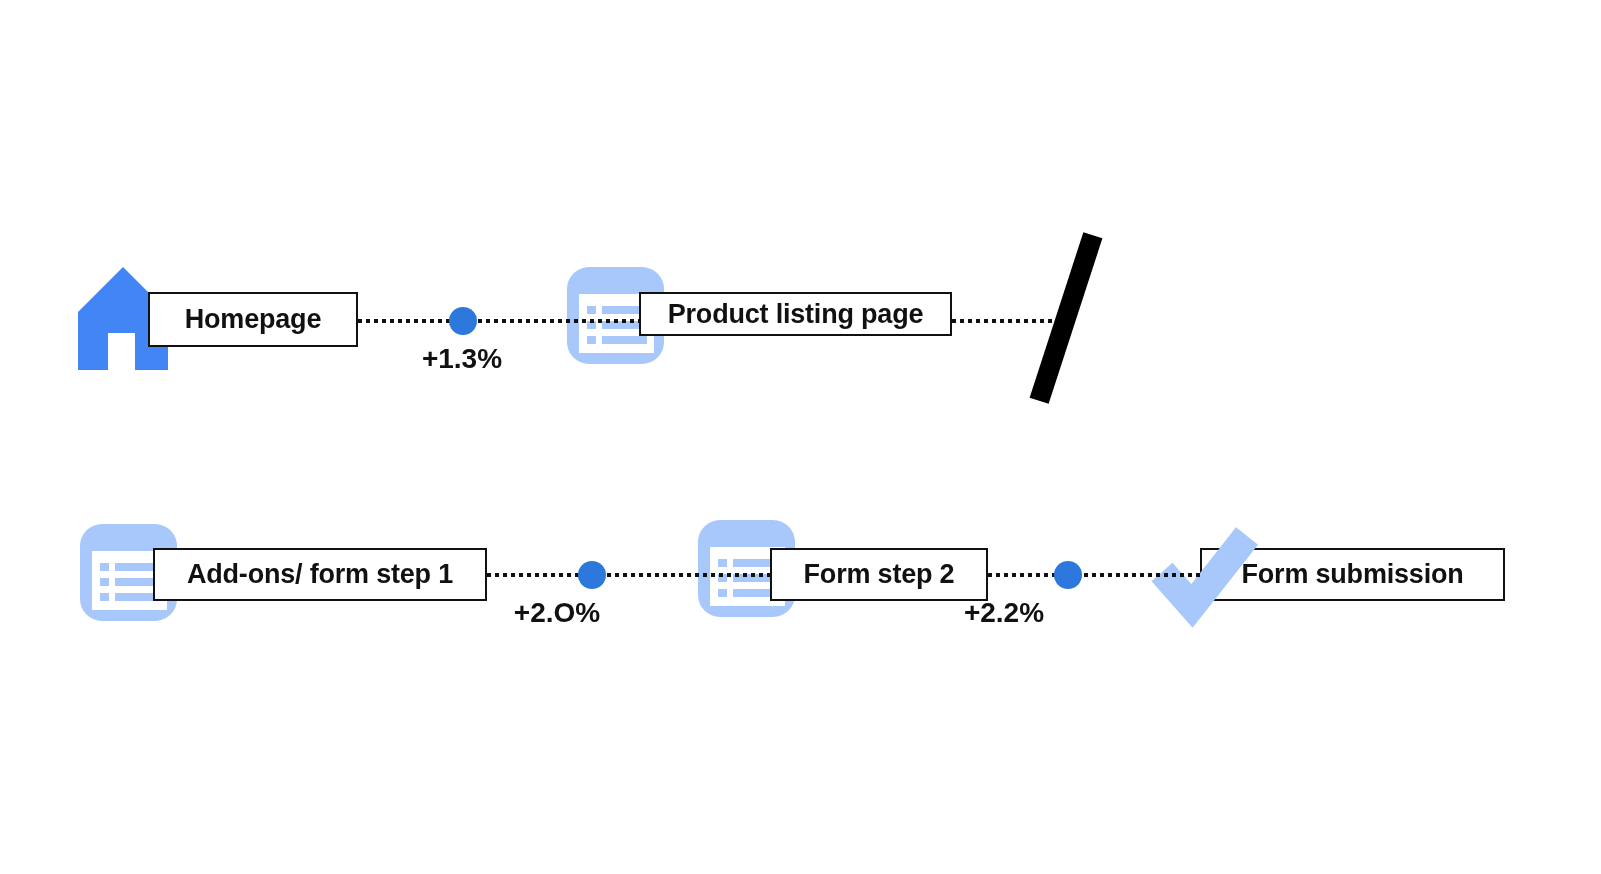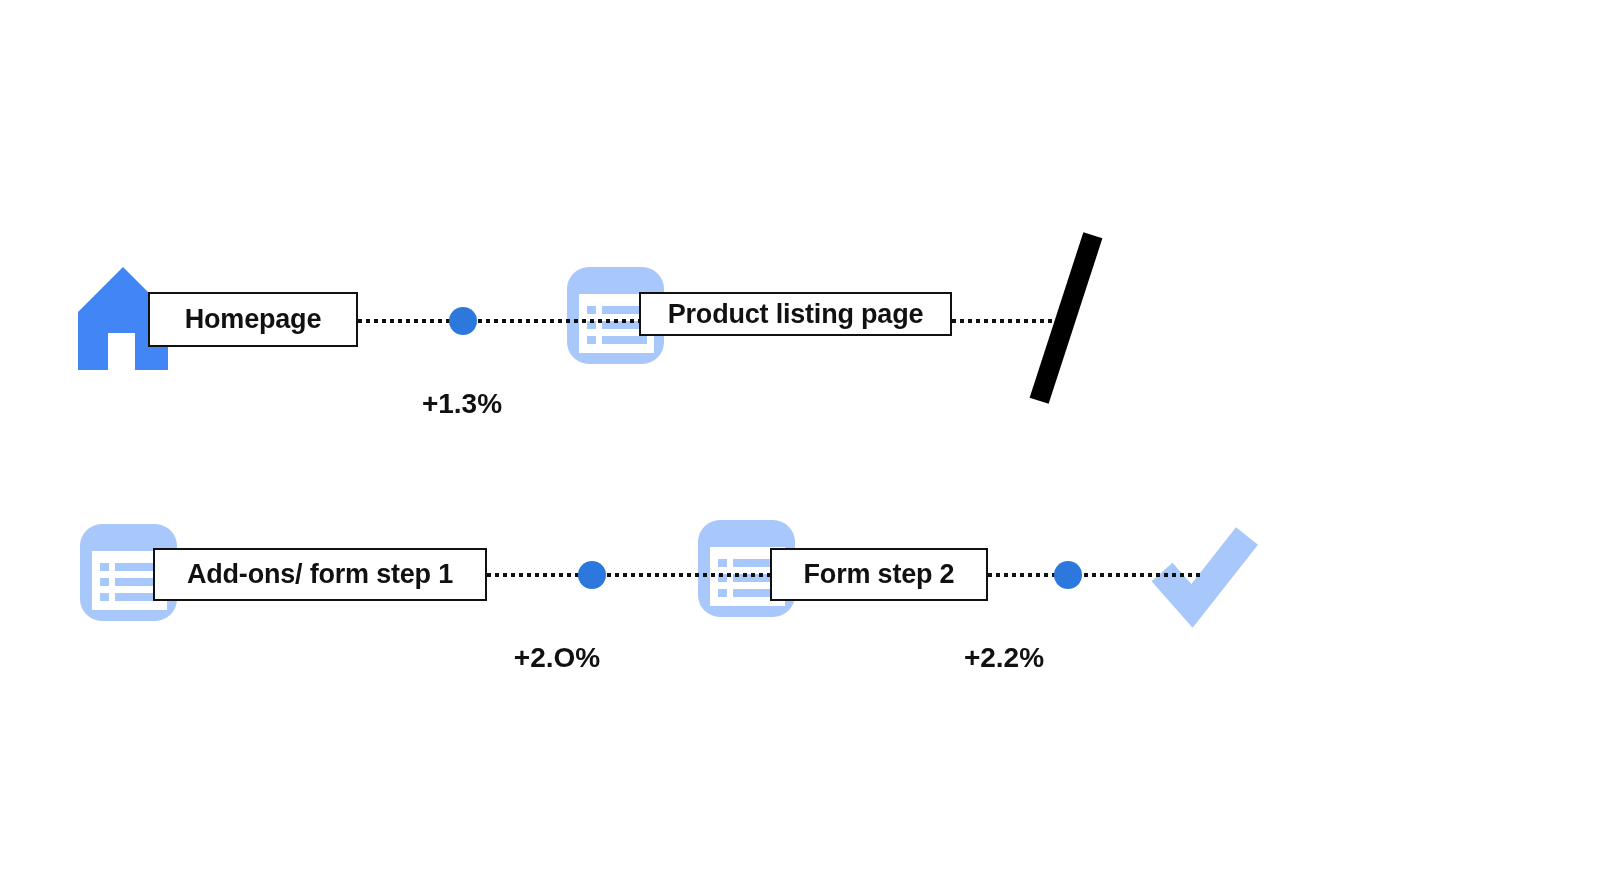--- a/index.html
+++ b/index.html
@@ -46,21 +46,21 @@
     position:absolute;z-index:5;width:28px;height:28px;border-radius:50%;
     background:#2D78DC;
   }
   #dot-r1{left:449px;top:307px;}
   #dot-r2a{left:578px;top:561px;}
   #dot-r2b{left:1054px;top:561px;}
   
   .delta{
     position:absolute;z-index:5;
     transform:translateX(-50%);
-    font-size:28px;font-weight:bold;color:#111111;white-space:nowrap;margin-top:45px;
+    font-size:28px;font-weight:bold;color:#111111;white-space:nowrap;
   }
   #delta-r1{left:462px;top:343px;}
   #delta-r2a{left:557px;top:597px;}
   #delta-r2b{left:1004px;top:597px;}
   
   #slash{
     position:absolute;z-index:6;
     left:1056px;top:231px;width:20px;height:174px;
     background:#000;
     transform:rotate(18deg);
@@ -122,20 +122,23 @@
   </div>
   <div id="box-product" class="label-box">
     <span>Product listing page</span>
   </div>
   <div id="box-addons" class="label-box">
     <span>Add-ons/ form step 1</span>
   </div>
   <div id="box-formstep2" class="label-box">
     <span>Form step 2</span>
   </div>
+  <div id="box-submission" class="label-box">
+    <span>Form submission</span>
+  </div>
 
   <div id="dot-r1" class="conn-dot"></div>
   <div id="dot-r2a" class="conn-dot"></div>
   <div id="dot-r2b" class="conn-dot"></div>
 
   <div id="delta-r1" class="delta">+1.3%</div>
   <div id="delta-r2a" class="delta">+2.O%</div>
   <div id="delta-r2b" class="delta">+2.2%</div>
 
   <div id="slash"></div>

